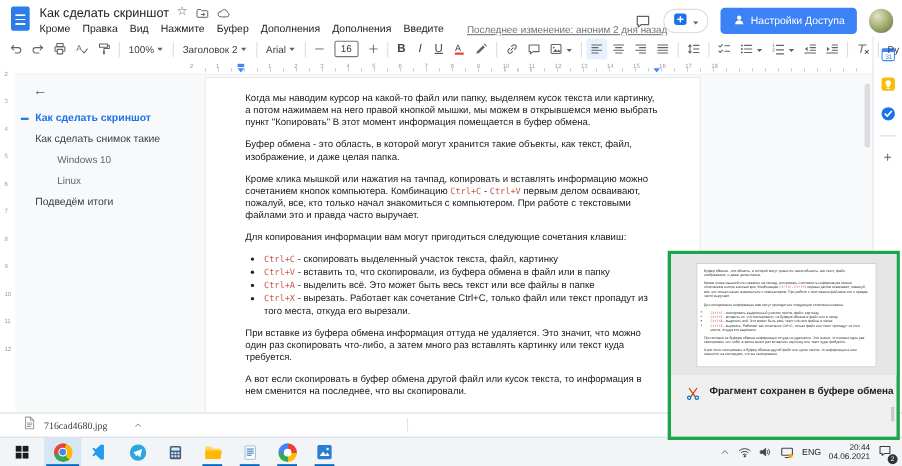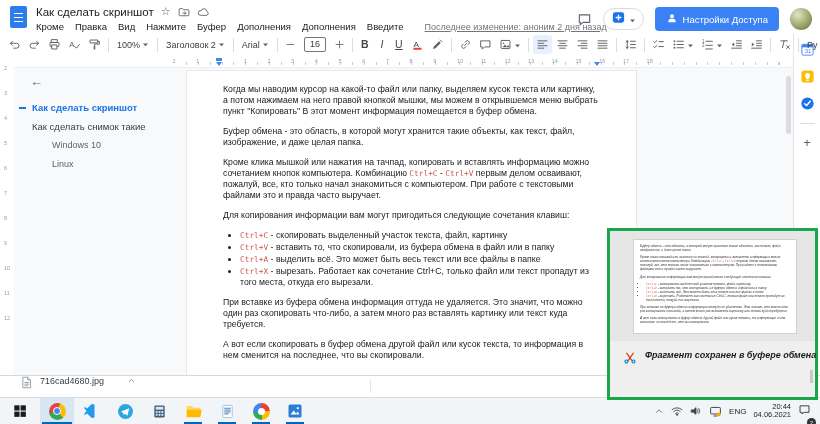--- a/index.html
+++ b/index.html
@@ -65,21 +65,21 @@
 .scroll-thumb{position:absolute;right:2px;top:8px;width:5px;height:58px;border-radius:3px;background:#dadce0}
 
 
 .siderail{position:absolute;top:33px;right:0;width:27px;bottom:49px;background:#fff;border-left:1px solid #e0e3e7;display:flex;flex-direction:column;align-items:center;padding-top:9px;gap:12px;z-index:2}
 .rail-btn{background:none;border:none;display:flex}
 .rail-div{width:15px;height:1px;background:#dadce0}
 .rail-add{color:#5f6368;font-size:13px;background:none;border:none;line-height:1}
 
 
 .downloads{position:absolute;left:0;right:0;bottom:27px;height:22px;background:#fff;border-top:1px solid #d6d9dc;display:flex;align-items:center;padding-left:12px;z-index:4}
-.chip{display:flex;align-items:flex-start;gap:7px;padding:0 8px;height:100%;background:none;border:none;font-family:Liberation Sans, sans-serif}
+.chip{display:flex;align-items:center;gap:7px;padding:0 8px;height:100%;background:none;border:none;font-family:Liberation Serif, serif}
 .chip-name{font-size:9px;color:#3c4043}
 .chip-caret{margin-left:16px;display:flex}
 .dl-sep{position:absolute;left:370px;top:4px;bottom:4px;width:1px;background:#e3e3e3}
 
 
 .taskbar{position:absolute;left:0;right:0;bottom:0;height:27px;background:#f2f5f8;border-top:1px solid #d9dde1;display:flex;align-items:stretch;z-index:5}
 .start{width:40px;display:flex;align-items:center;justify-content:center;background:none;border:none}
 .tb-search{width:172px;background:#fff;border:1px solid #b8bcc0;display:flex;align-items:center;gap:5px;padding:0 7px;height:100%}
 .tb-search input{border:none;outline:none;font-size:8.8px;color:#3f4449;width:130px;font-family:inherit;background:transparent}
 .tb-search input::placeholder{color:#3f4449}
@@ -87,21 +87,21 @@
 .app{width:34px;display:flex;align-items:center;justify-content:center;position:relative;background:none;border:none}
 .app.open::after{content:"";position:absolute;bottom:0;left:8px;right:8px;height:2px;background:#0067c0}
 .app.active{background:#d8e6f4}
 .app.active::after{left:2px;right:2px}
 .ic-chrome{display:block;width:17px;height:17px;border-radius:50%;position:relative;
  background:conic-gradient(from 140deg,#34a853 0 33%,#ea4335 0 66%,#fbbc04 0 100%)}
 .ic-chrome::after{content:"";position:absolute;inset:4.5px;background:#4285f4;border:1.5px solid #fff;border-radius:50%}
 .ic-media{display:block;width:17px;height:17px;border-radius:50%;position:relative;
  background:conic-gradient(#e94335 0 25%,#fbbc04 0 50%,#34a853 0 75%,#4285f4 0 100%)}
 .ic-media::after{content:"";position:absolute;inset:5px;background:#fff;border-radius:50%}
-.tray{margin-left:auto;display:flex;gap:7px;padding-right:9px}
+.tray{margin-left:auto;display:flex;align-items:center;gap:7px;padding-right:9px}
 .tray-btn{background:none;border:none;display:flex;align-items:center;position:relative}
 .tray-lang{font-size:8px;color:#1b1b1b}
 .clock{text-align:right;font-size:7.5px;line-height:8.5px;color:#1b1b1b;background:none;border:none;font-family:inherit}
 .ac-badge{position:absolute;right:-5px;bottom:-3px;background:#333;color:#fff;font-size:6px;width:9px;height:9px;border-radius:50%;display:flex;align-items:center;justify-content:center}
 
 
 .toast{position:absolute;left:607px;top:228px;width:211px;height:172px;background:#efefef;border:3px solid #1aa64b;z-index:10}
 .thumb-region{position:absolute;left:0;right:0;top:0;height:110px;background:#e6e6e6}
 .mini-page{position:absolute;left:23px;top:8px;width:164px;height:95px;background:#fff;border:1px solid #d0d0d0;overflow:hidden;padding:4px 6px}
 .mini-doc{font-size:3.2px;line-height:4.1px;color:#333}
@@ -424,20 +424,21 @@
     </div>
 
   <div class="workspace">
     <aside class="outline">
       <button class="back-arrow">←</button>
       <div class="outline-list" id="outline-list">
           <div class="outline-item active">Как сделать скриншот</div>
           <div class="outline-item">Как сделать снимок такие</div>
           <div class="outline-item ind">Windows 10</div>
           <div class="outline-item ind">Linux</div>
+          <div class="outline-item">Подведём итоги</div>
         </div>
     </aside>
     <div class="page">
       <div class="doc" id="doc-main">
           <div class="para"><span>Когда мы наводим курсор на какой-то файл или папку, выделяем кусок текста или картинку, а потом нажимаем на него правой кнопкой мышки, мы можем в открывшемся меню выбрать пункт "Копировать" В этот момент информация помещается в буфер обмена.</span></div>
           <div class="para"><span>Буфер обмена - это область, в которой могут хранится такие объекты, как текст, файл, изображение, и даже целая папка.</span></div>
           <div class="para"><span>Кроме клика мышкой или нажатия на тачпад, копировать и вставлять информацию можно сочетанием кнопок компьютера. Комбинацию </span><span class="code">Ctrl+C</span><span> - </span><span class="code">Ctrl+V</span><span> первым делом осваивают, пожалуй, все, кто только начал знакомиться с компьютером. При работе с текстовыми файлами это и правда часто выручает.</span></div>
           <div class="para"><span>Для копирования информации вам могут пригодиться следующие сочетания клавиш:</span></div>
           <ul class="blist">
             <li><span class="code">Ctrl+C</span><span> - скопировать выделенный участок текста, файл, картинку</span></li>
@@ -591,21 +592,21 @@
       </button>
       <button class="tray-btn">
         <span><svg width="13" height="13" viewBox="0 0 16 16" fill="none" stroke="#3c3c3c" stroke-width="1.2" stroke-linejoin="round">
               <path d="M2.5 3.5h11v8h-6l-2.5 2v-2h-2.5z"></path>
             </svg></span>
         <span class="ac-badge">2</span>
       </button>
     </div>
   </div>
 
-  <div class="toast" id="toast" style="border-color: rgb(26, 166, 75); font-style: italic;">
+  <div class="toast" id="toast" style="border-color: rgb(26, 166, 75);">
     <div class="thumb-region">
       <div class="mini-page">
         <div class="mini-doc" id="doc-mini">
             <div class="para"><span>Буфер обмена - это область, в которой могут хранится такие объекты, как текст, файл, изображение, и даже целая папка.</span></div>
             <div class="para"><span>Кроме клика мышкой или нажатия на тачпад, копировать и вставлять информацию можно сочетанием кнопок компьютера. Комбинацию </span><span class="code">Ctrl+C</span><span> - </span><span class="code">Ctrl+V</span><span> первым делом осваивают, пожалуй, все, кто только начал знакомиться с компьютером. При работе с текстовыми файлами это и правда часто выручает.</span></div>
             <div class="para"><span>Для копирования информации вам могут пригодиться следующие сочетания клавиш:</span></div>
             <ul class="blist">
               <li><span class="code">Ctrl+C</span><span> - скопировать выделенный участок текста, файл, картинку</span></li>
               <li><span class="code">Ctrl+V</span><span> - вставить то, что скопировали, из буфера обмена в файл или в папку</span></li>
               <li><span class="code">Ctrl+A</span><span> - выделить всё. Это может быть весь текст или все файлы в папке</span></li>

